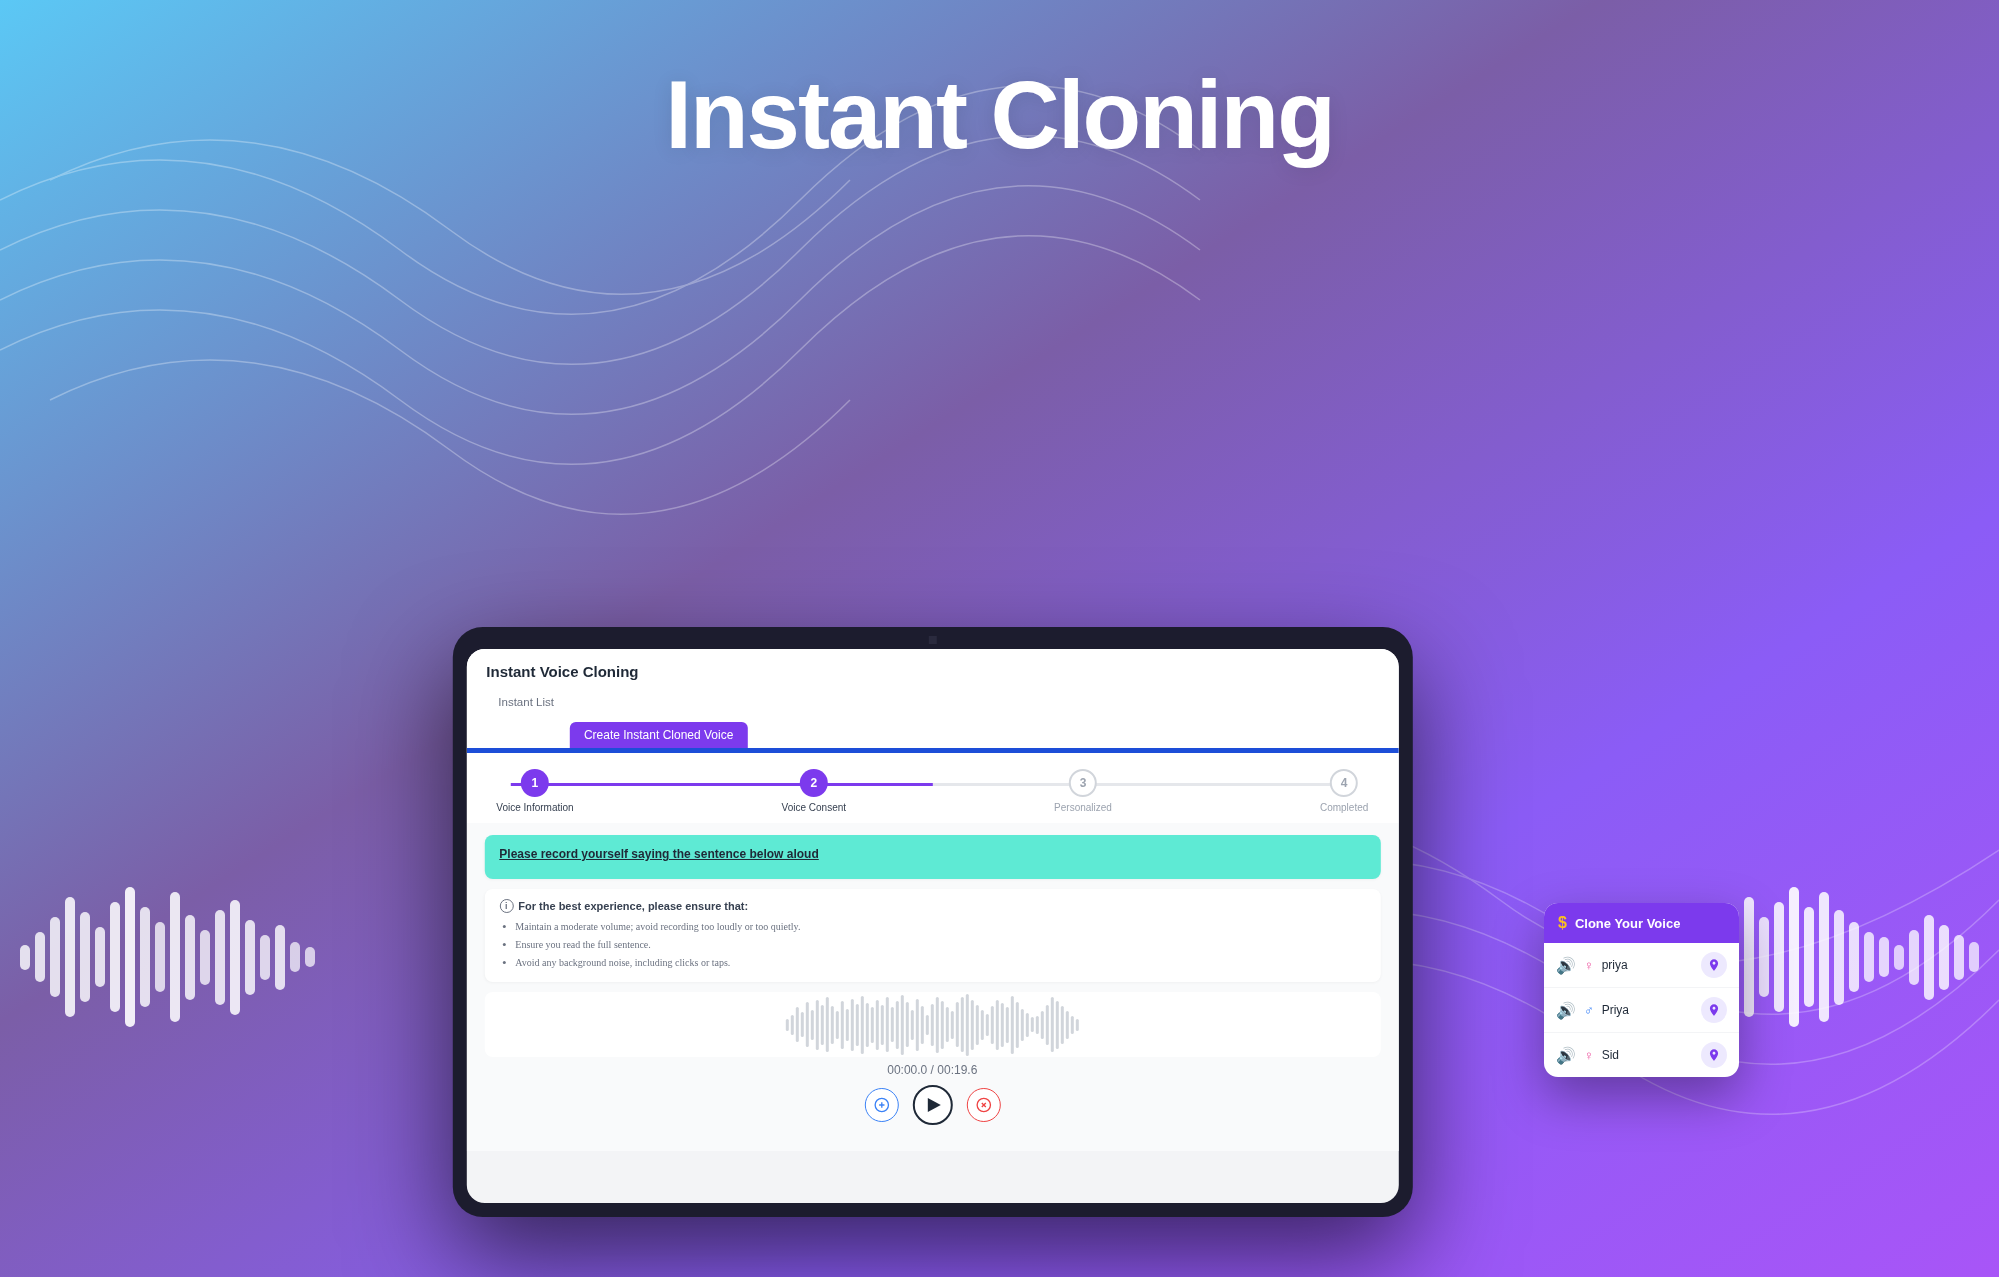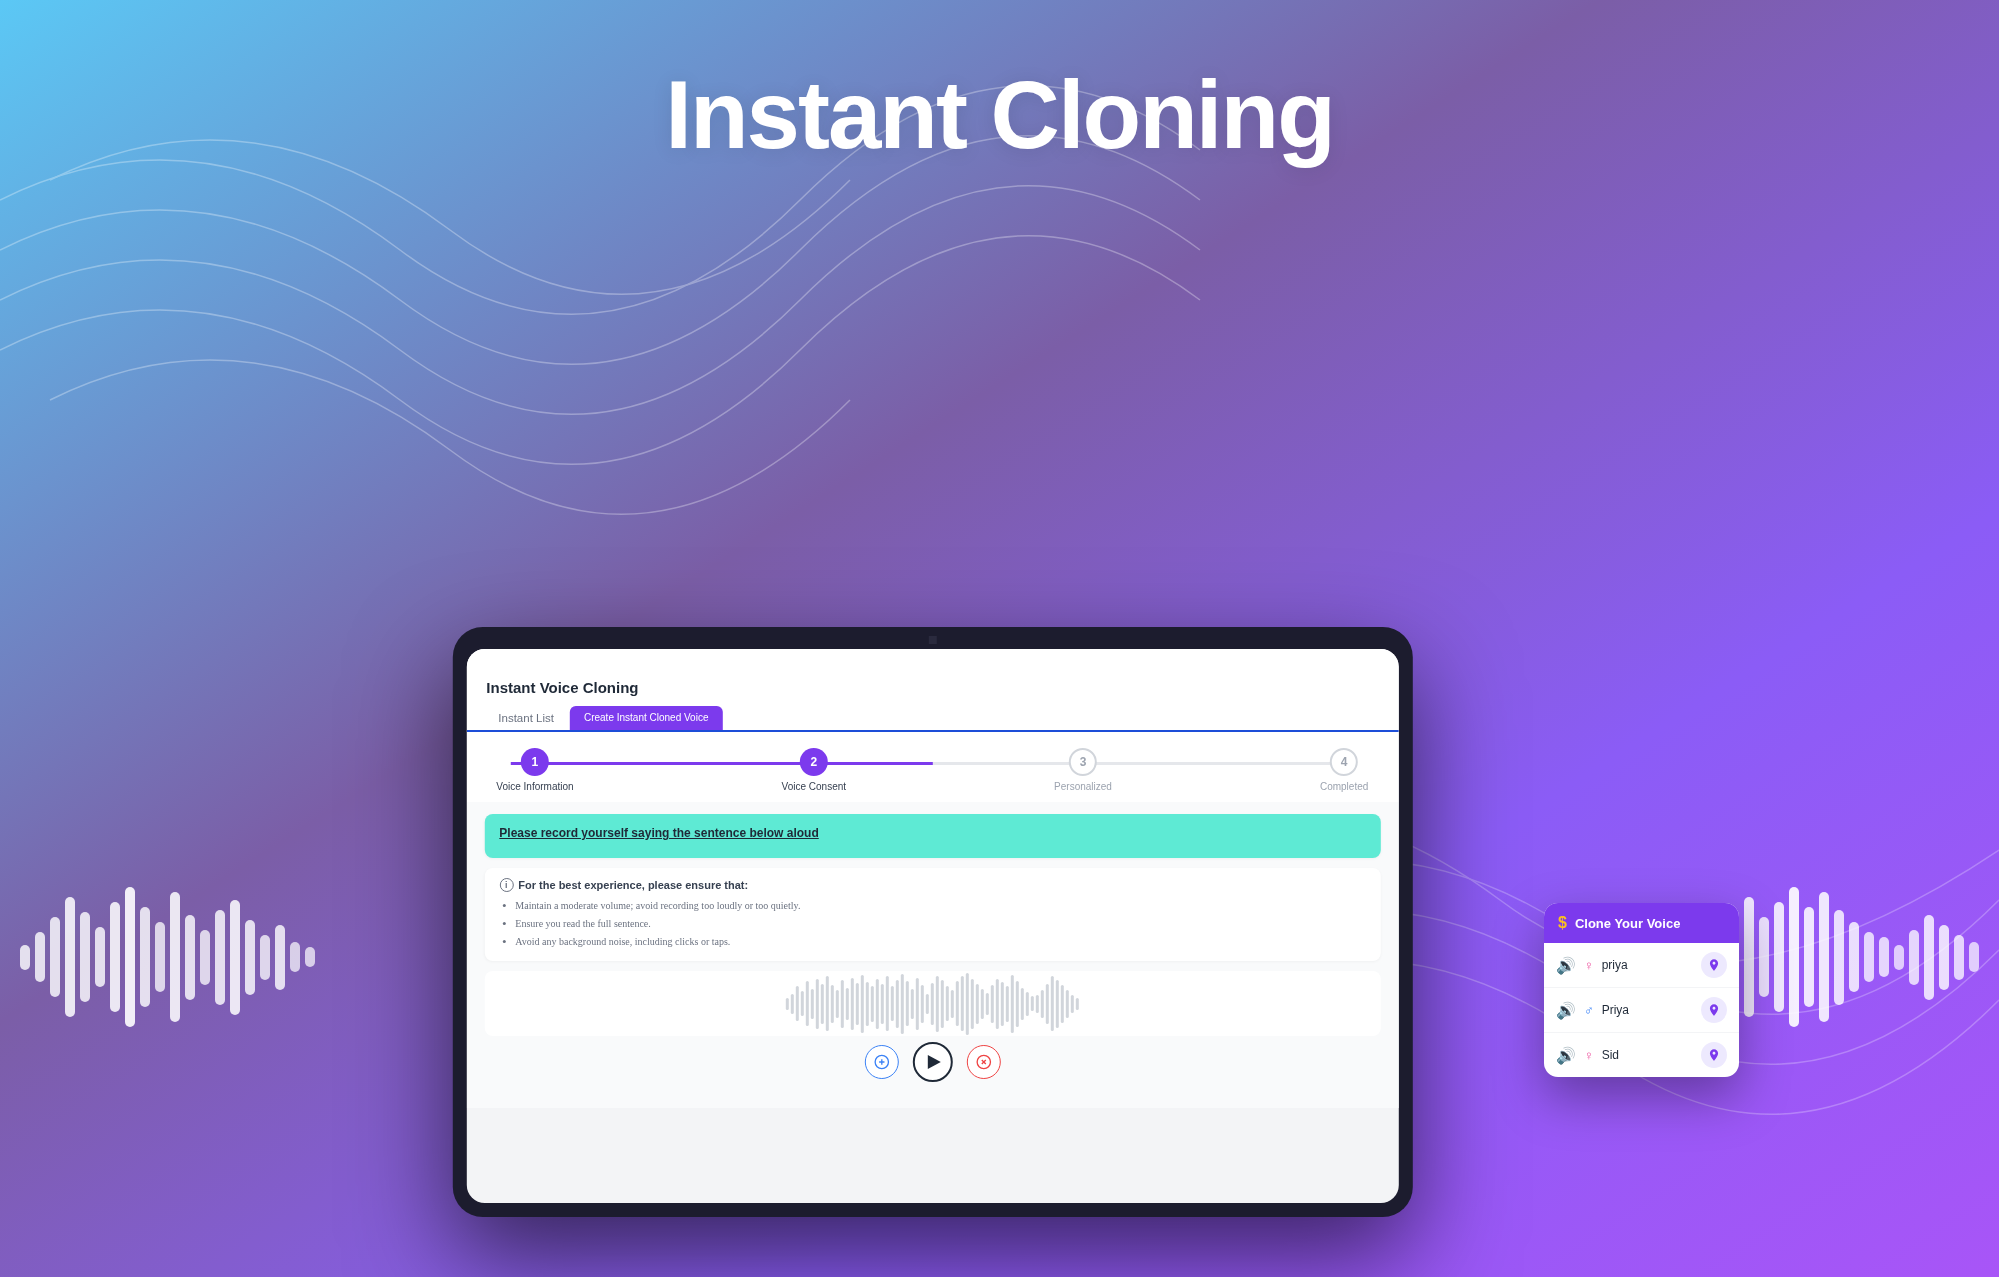--- a/index.html
+++ b/index.html
@@ -148,25 +148,25 @@
 </div>
 
 <div style="position:absolute; bottom:60px; left:50%; transform:translateX(-57%); width:960px; height:590px;">
 
   <div style="position:absolute; top:0; left:0; right:0; bottom:0; background:#1c1c2e; border-radius:30px; box-shadow:0 40px 100px rgba(0,0,0,0.6);">
 
     <div style="position:absolute; top:9px; left:50%; transform:translateX(-50%); width:8px; height:8px; background:#2a2a3e; border-radius:50; z-index:10;"></div>
 
     <div style="position:absolute; top:22px; left:14px; right:14px; bottom:14px; background:#f3f4f6; border-radius:18px; overflow:hidden;">
 
-      <div style="background:white; padding:30px 20px 0; border-bottom:2px solid #1d4ed8;">
+      <div style="background:white; padding:14px 20px 0; border-bottom:5px solid #1d4ed8;">
         <div style="font-size:15px; font-weight:700; color:#1f2937; margin-bottom:10px;">Instant Voice Cloning</div>
         <div style="display:flex; gap:4px; margin-bottom:0;">
           <div style="padding:6px 12px; font-size:11.5px; color:#6b7280; cursor:pointer; font-weight:500;">Instant List</div>
-          <div style="padding:6px 14px; font-size:10px; background:#7c3aed; color:white; border-radius:6px 6px 0 0; cursor:pointer; font-weight:500;">Create Instant Cloned Voice</div>
+          <div style="padding:6px 14px; font-size:12px; background:#7c3aed; color:white; border-radius:6px 6px 0 0; cursor:pointer; font-weight:500;margin-top:32px;">Create Instant Cloned Voice</div>
         </div>
       </div>
 
       <div style="padding:16px 30px 10px; background:white;">
         <div style="position:relative; display:flex; align-items:flex-start; justify-content:space-between;">
 
           <div style="position:absolute; top:14px; left:14px; right:14px; height:3px; background:#e5e7eb; z-index:0;"></div>
 
           <div style="position:absolute; top:14px; left:14px; width:calc(50% - 14px); height:3px; background:#7c3aed; z-index:1;"></div>
 
@@ -266,20 +266,21 @@
           <div style="width:3px; height:28px; background:#d1d5db; border-radius:2px;"></div>
           <div style="width:3px; height:40px; background:#d1d5db; border-radius:2px;"></div>
           <div style="width:3px; height:55px; background:#d1d5db; border-radius:2px;"></div>
           <div style="width:3px; height:48px; background:#d1d5db; border-radius:2px;"></div>
           <div style="width:3px; height:38px; background:#d1d5db; border-radius:2px;"></div>
           <div style="width:3px; height:28px; background:#d1d5db; border-radius:2px;"></div>
           <div style="width:3px; height:18px; background:#d1d5db; border-radius:2px;"></div>
           <div style="width:3px; height:12px; background:#d1d5db; border-radius:2px;"></div>
         </div>
 
+        <div style="text-align:center; font-size:12px; color:#6b7280; margin-bottom:8px;">00:00.0 / 00:19.6</div>
 
         <div style="display:flex; align-items:center; justify-content:center; gap:14px; margin-bottom:14px;">
           <div style="width:34px; height:34px; border-radius:50%; border:1.5px solid #3b82f6; display:flex; align-items:center; justify-content:center; cursor:pointer; background:white;">
             <svg width="16" height="16" viewBox="0 0 24 24" fill="none" stroke="#3b82f6" stroke-width="2">
               <circle cx="12" cy="12" r="10"></circle>
               <line x1="12" y1="8" x2="12" y2="16"></line>
               <line x1="8" y1="12" x2="16" y2="12"></line>
             </svg>
           </div>
           <div style="width:40px; height:40px; border-radius:50%; border:2px solid #1f2937; display:flex; align-items:center; justify-content:center; cursor:pointer; background:white;">

